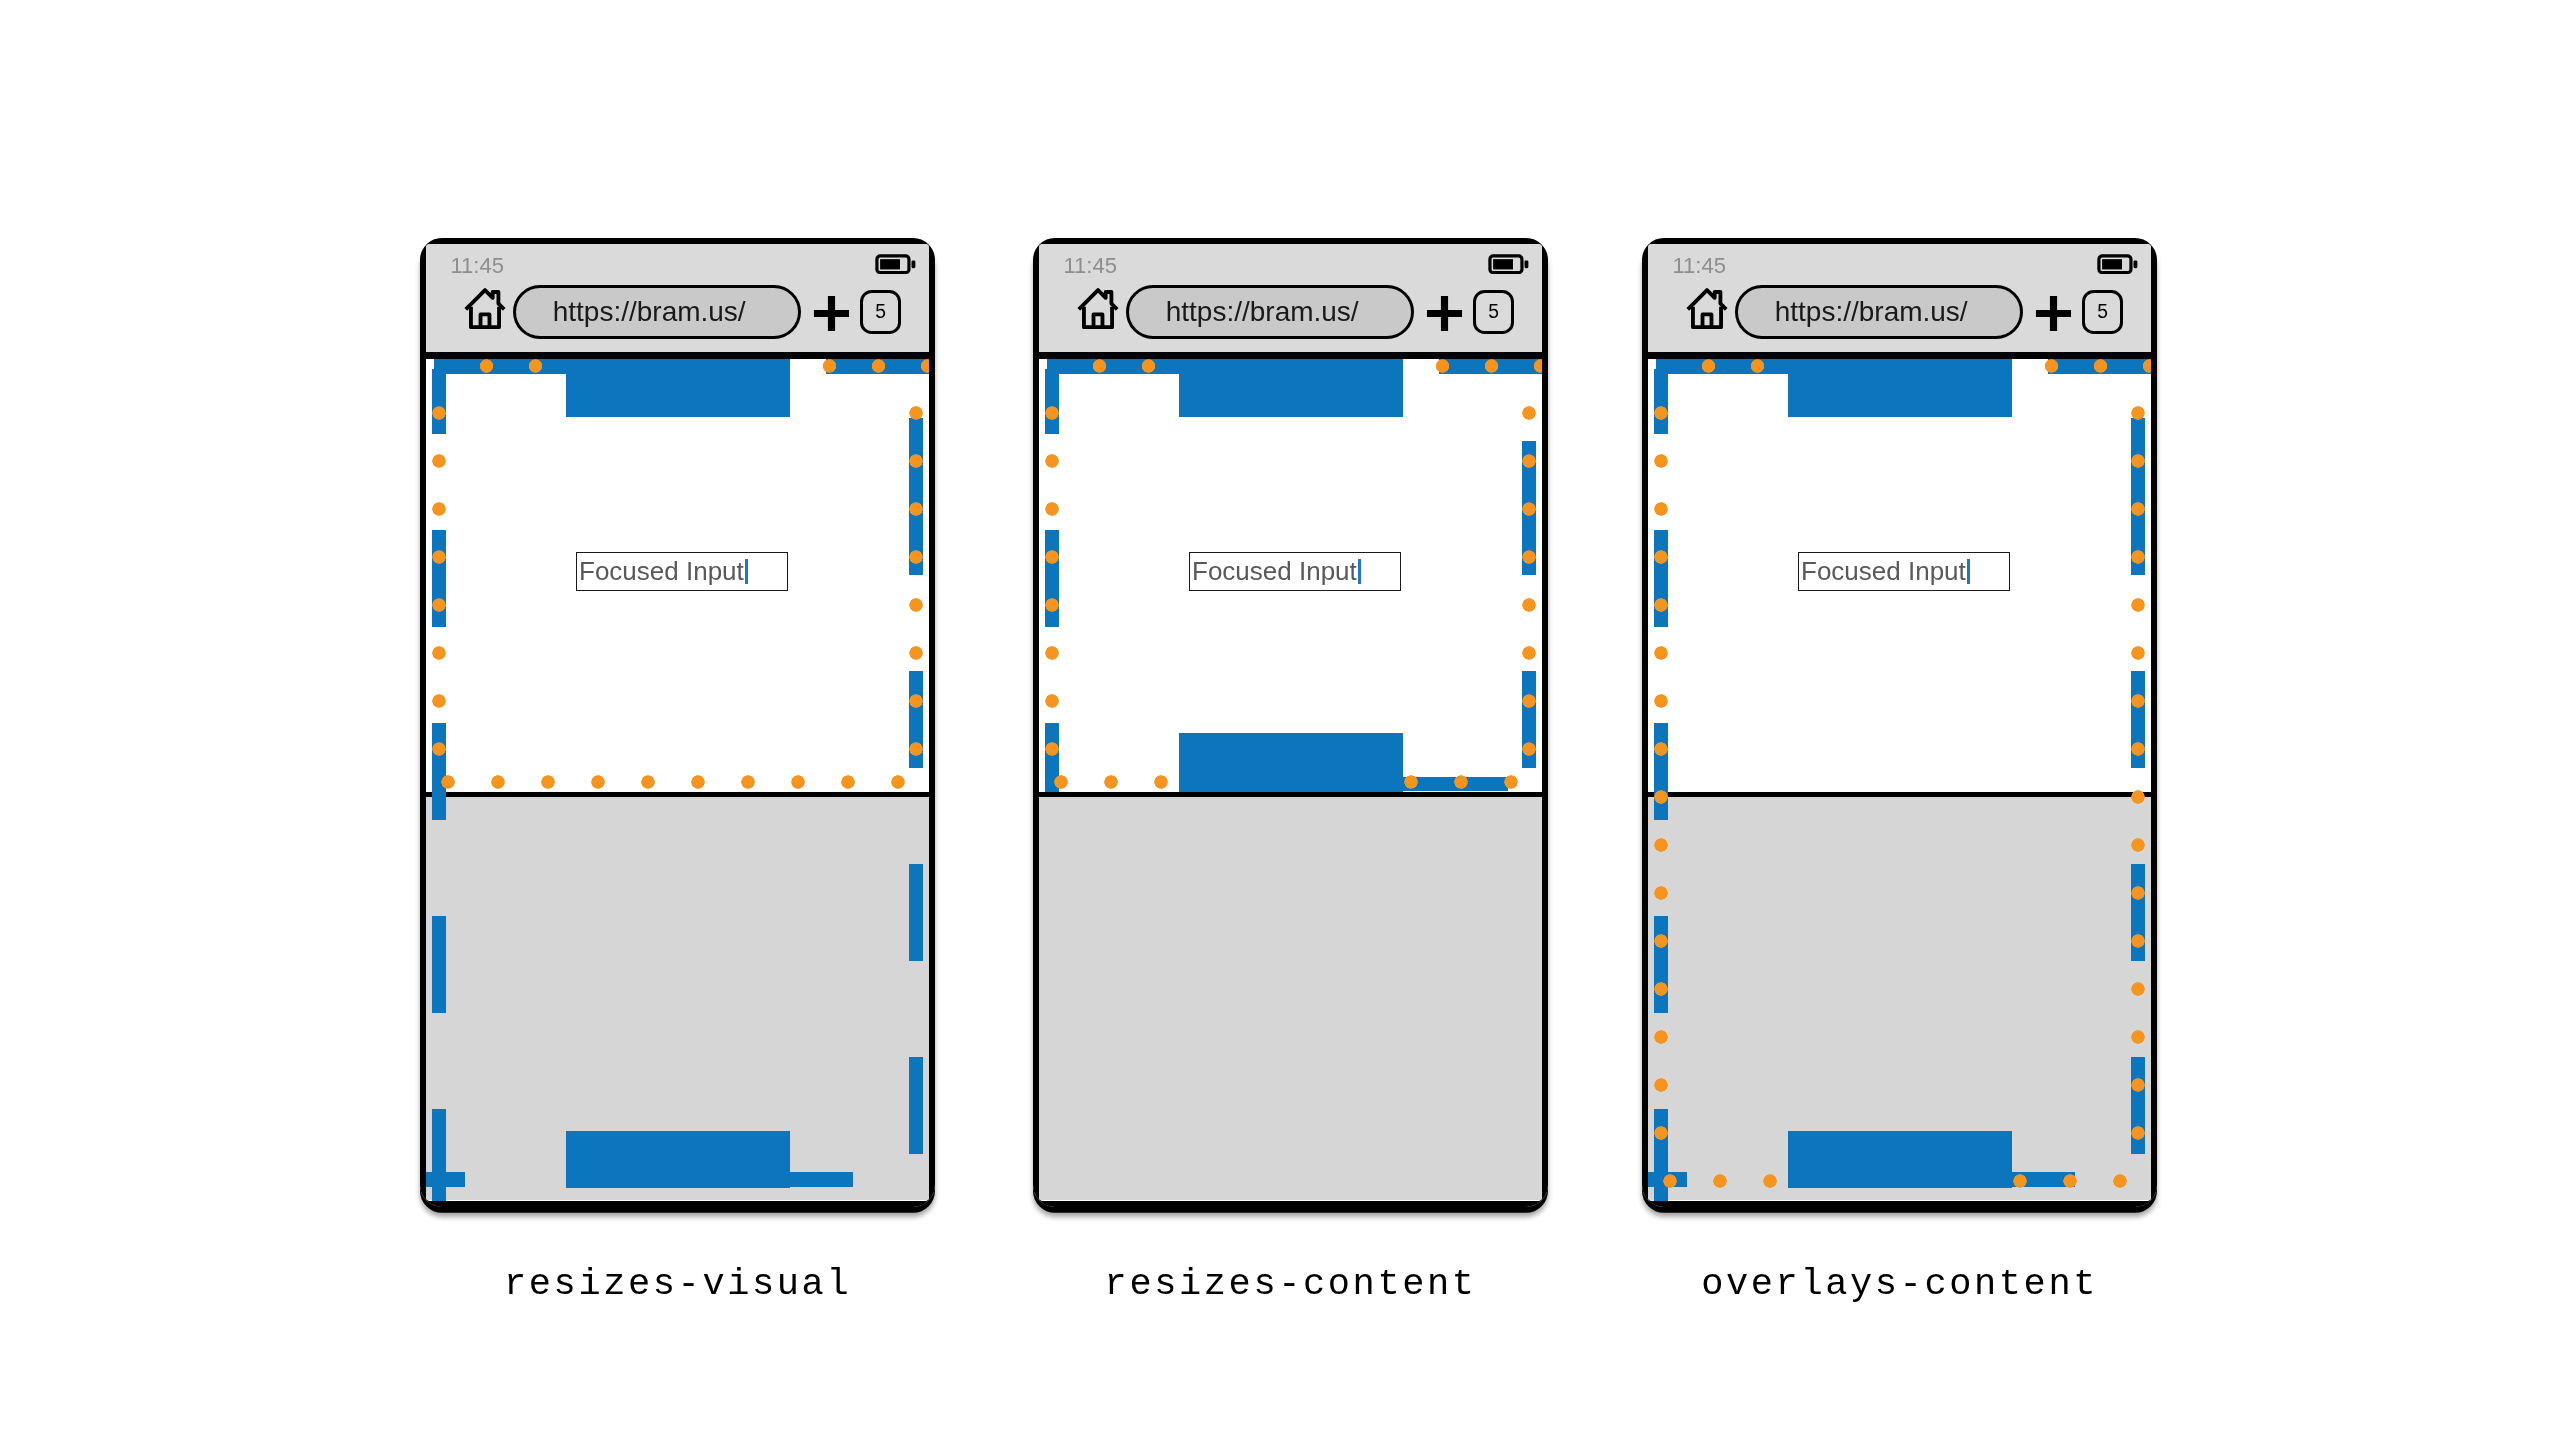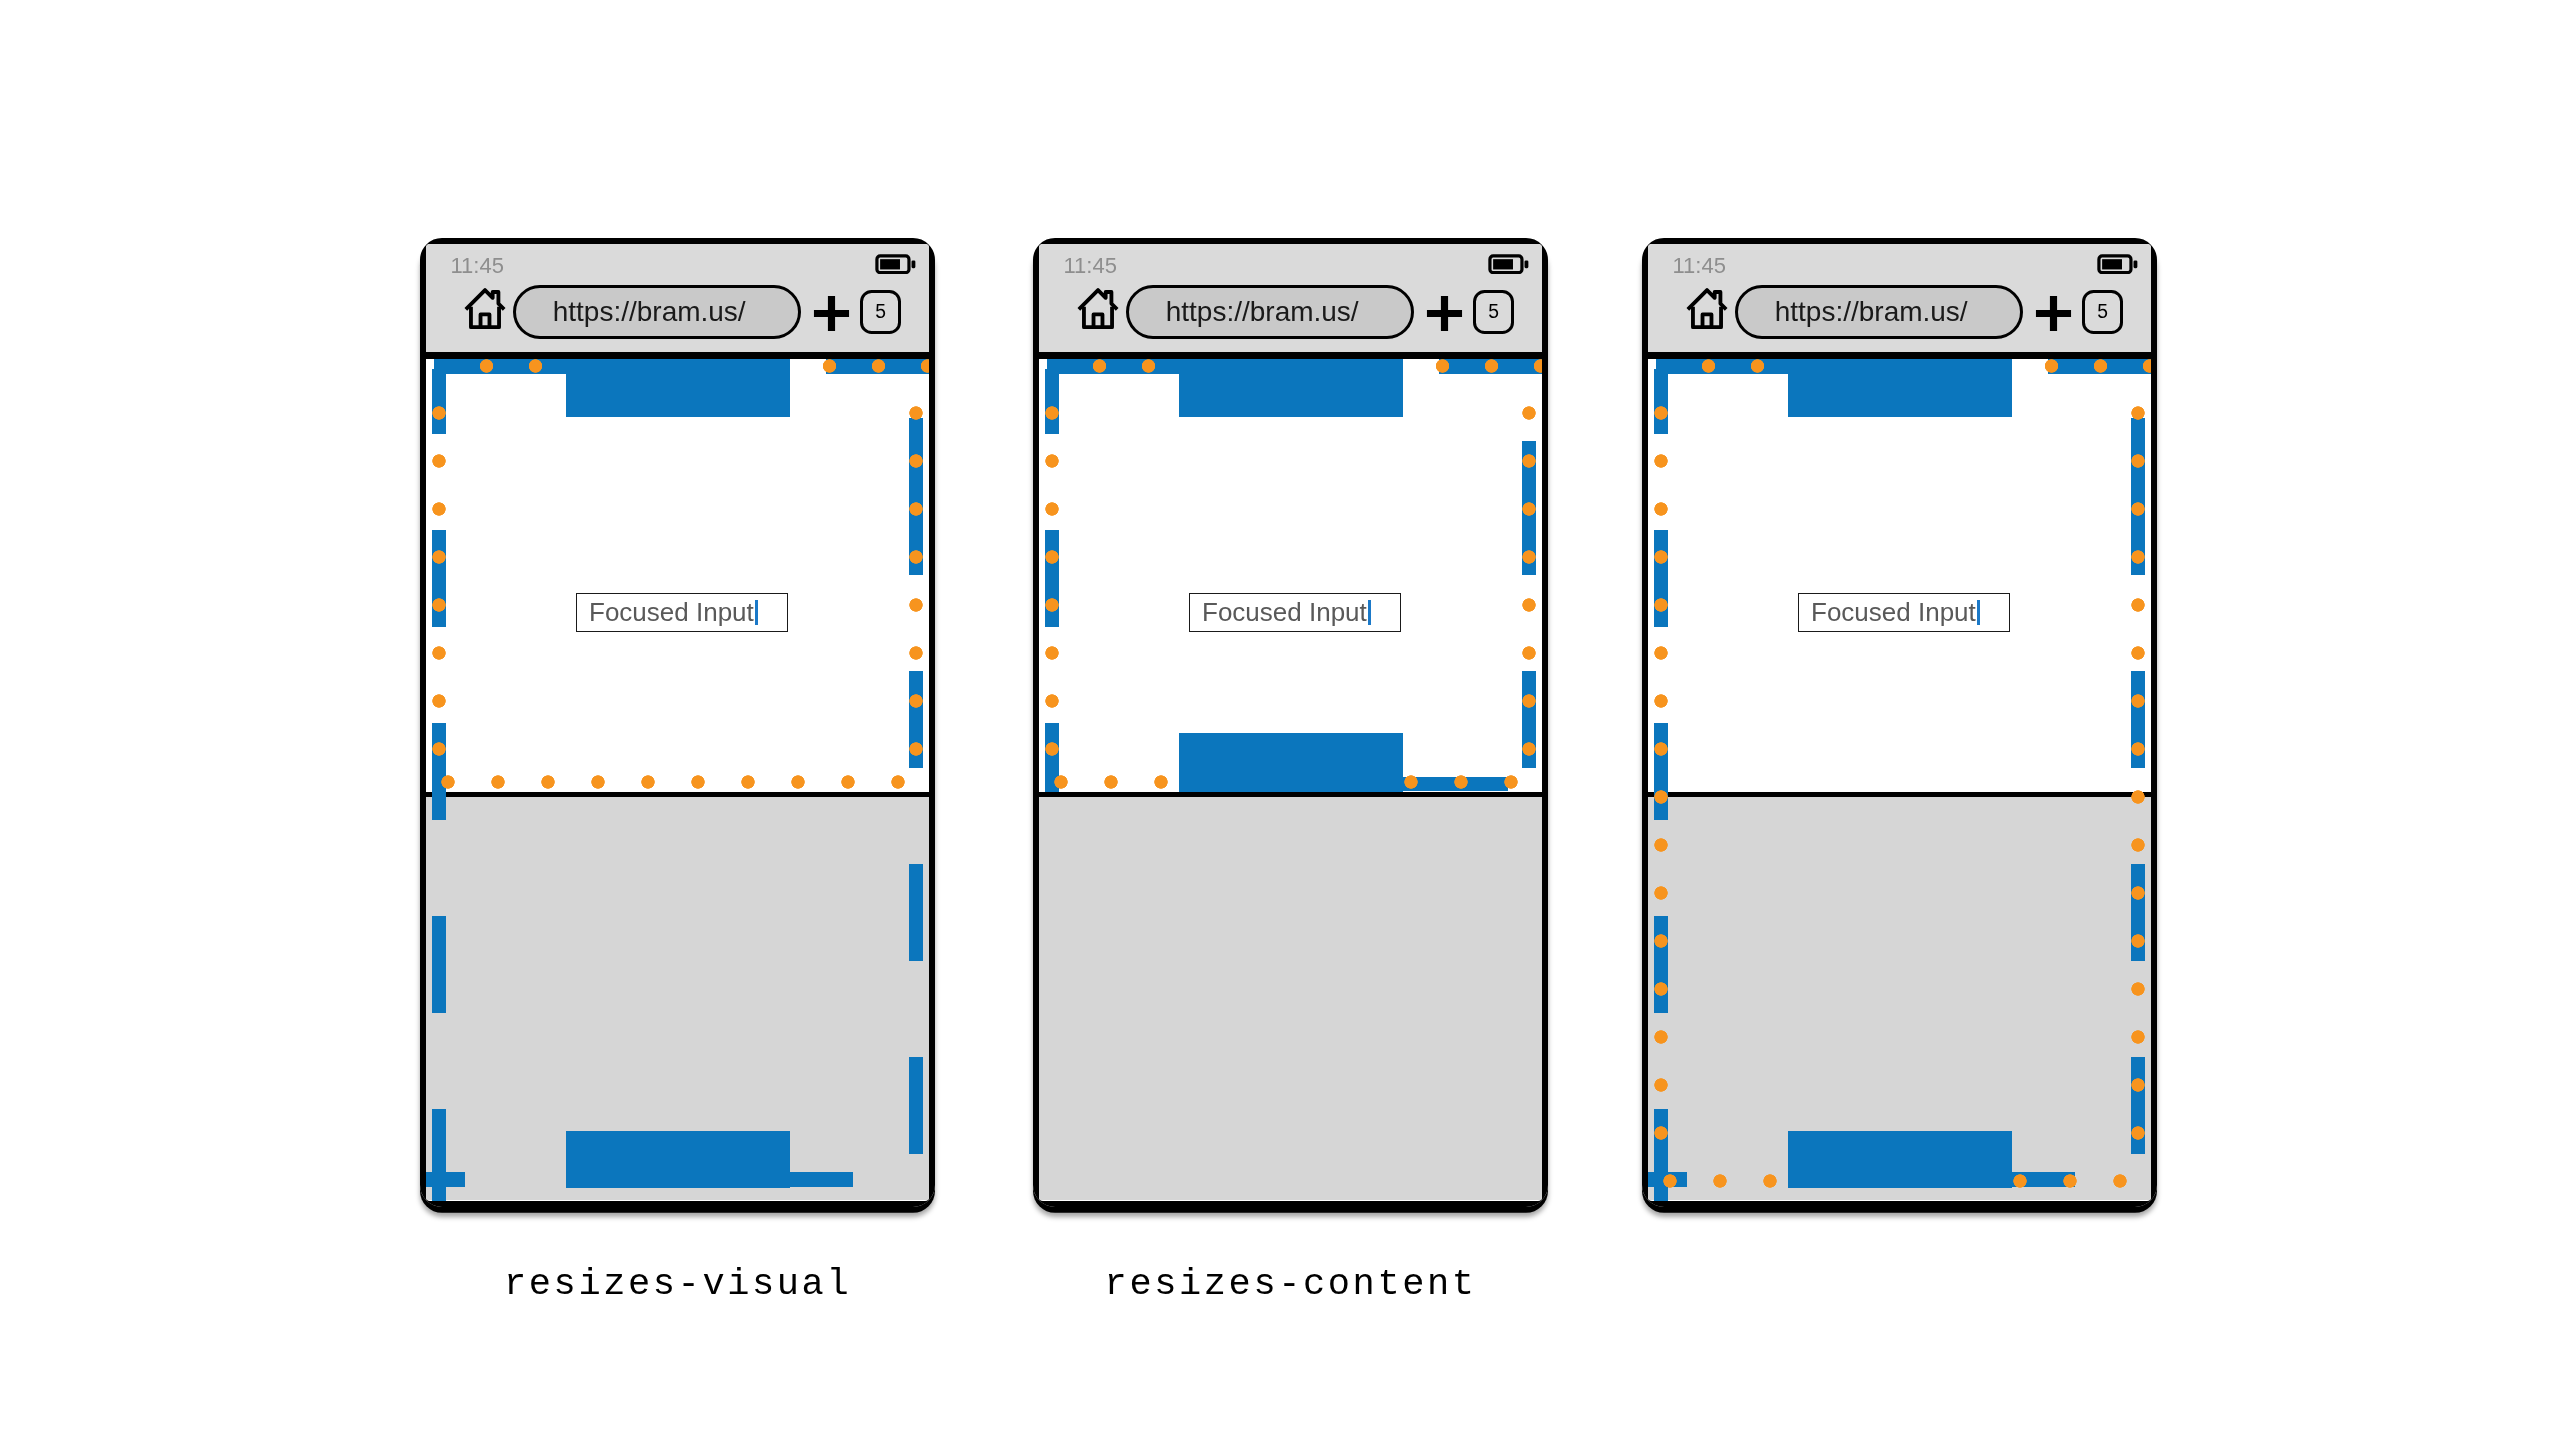--- a/index.html
+++ b/index.html
@@ -71,21 +71,21 @@
   .phone.overlays-content .dots-left,
   .phone.overlays-content .dots-right{height:773px;}
   .dots-bottom{left:-2.6px;top:531px;width:509px;height:14px;
       background-image:radial-gradient(circle at 50% 50%,var(--orange,#f7941e) 0 6.4px,rgba(0,0,0,0) 7px);
       background-size:50px 14px;background-repeat:repeat-x;}
   .phone.overlays-content .dots-bottom{top:930px;}
 
   
   .input-box{position:absolute;left:150px;top:308px;width:212px;height:39px;
              border:1.9px solid #1a1a1a;box-sizing:border-box;background:#fff;
-             display:flex;align-items:center;padding-left:12px;z-index:4;margin-top:41px;}
+             display:flex;align-items:center;padding-left:2px;z-index:4;}
   .input-box .input-text{font-size:26px;color:var(--input-text,#595959);white-space:nowrap;}
   .caret{display:inline-block;width:3.2px;height:24.5px;background:var(--caret-blue,#1b79c8);margin-left:1.3px;}
 
   
   .phone-label{position:absolute;left:-6.4px;top:1019px;width:516px;text-align:center;
                font-family:Liberation Mono, monospace;font-size:37px;letter-spacing:2.6px;
                color:#000;white-space:nowrap;}
 </style>
 </head>
 <body>
@@ -252,14 +252,15 @@
 
       <div class="header-block"></div>
       <div class="footer-block"></div>
 
       <div class="input-box">
         <span class="input-text">Focused Input</span>
         <span class="caret"></span>
       </div>
 
     </div>
+    <div class="phone-label">overlays-content</div>
   </div>
 
 
 </body></html>

